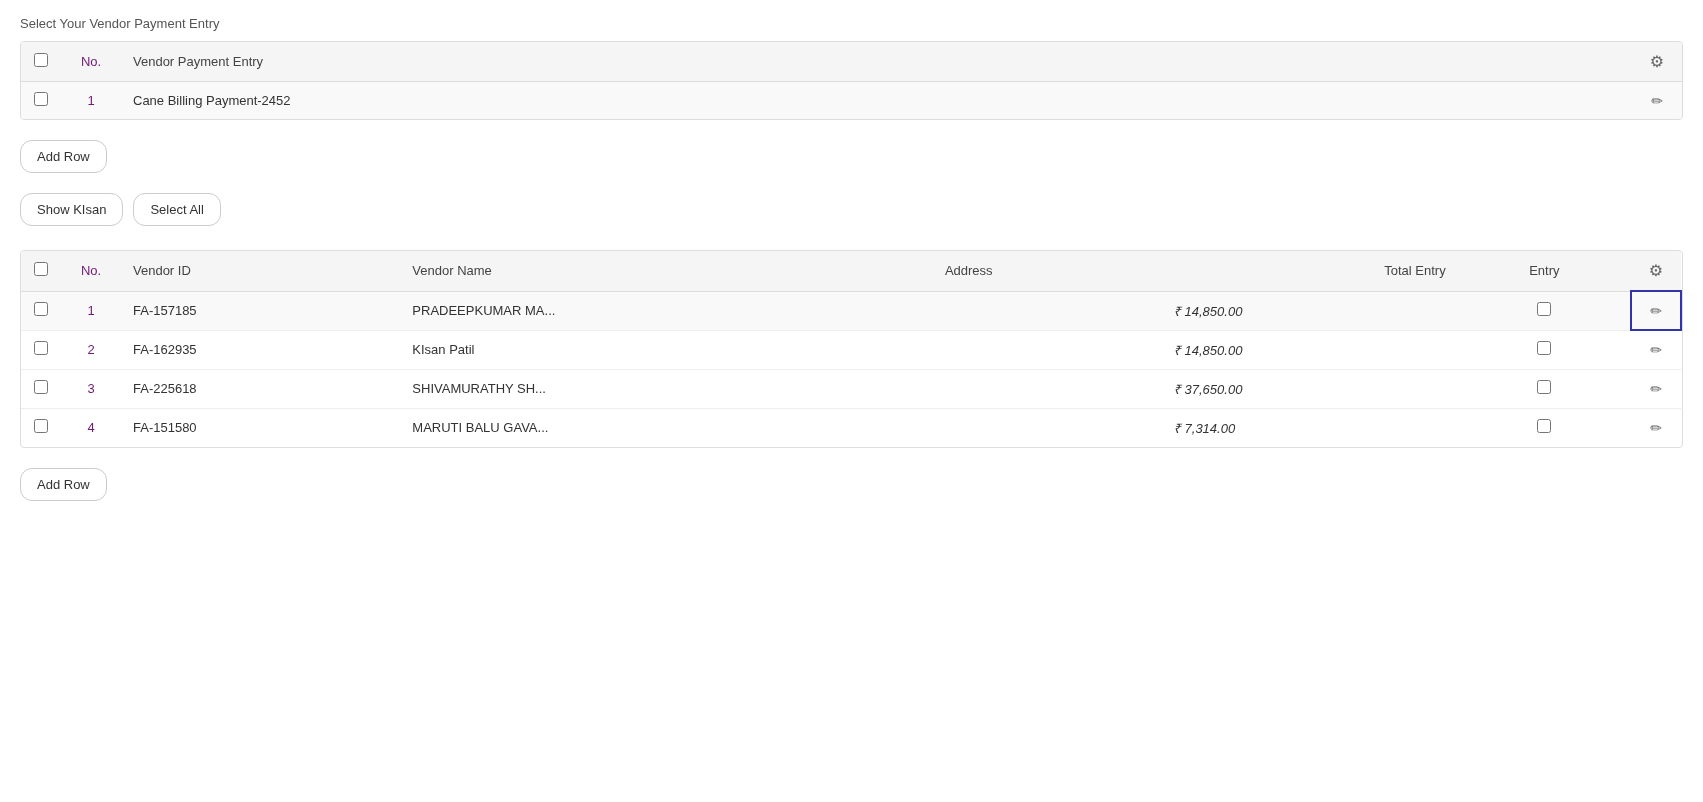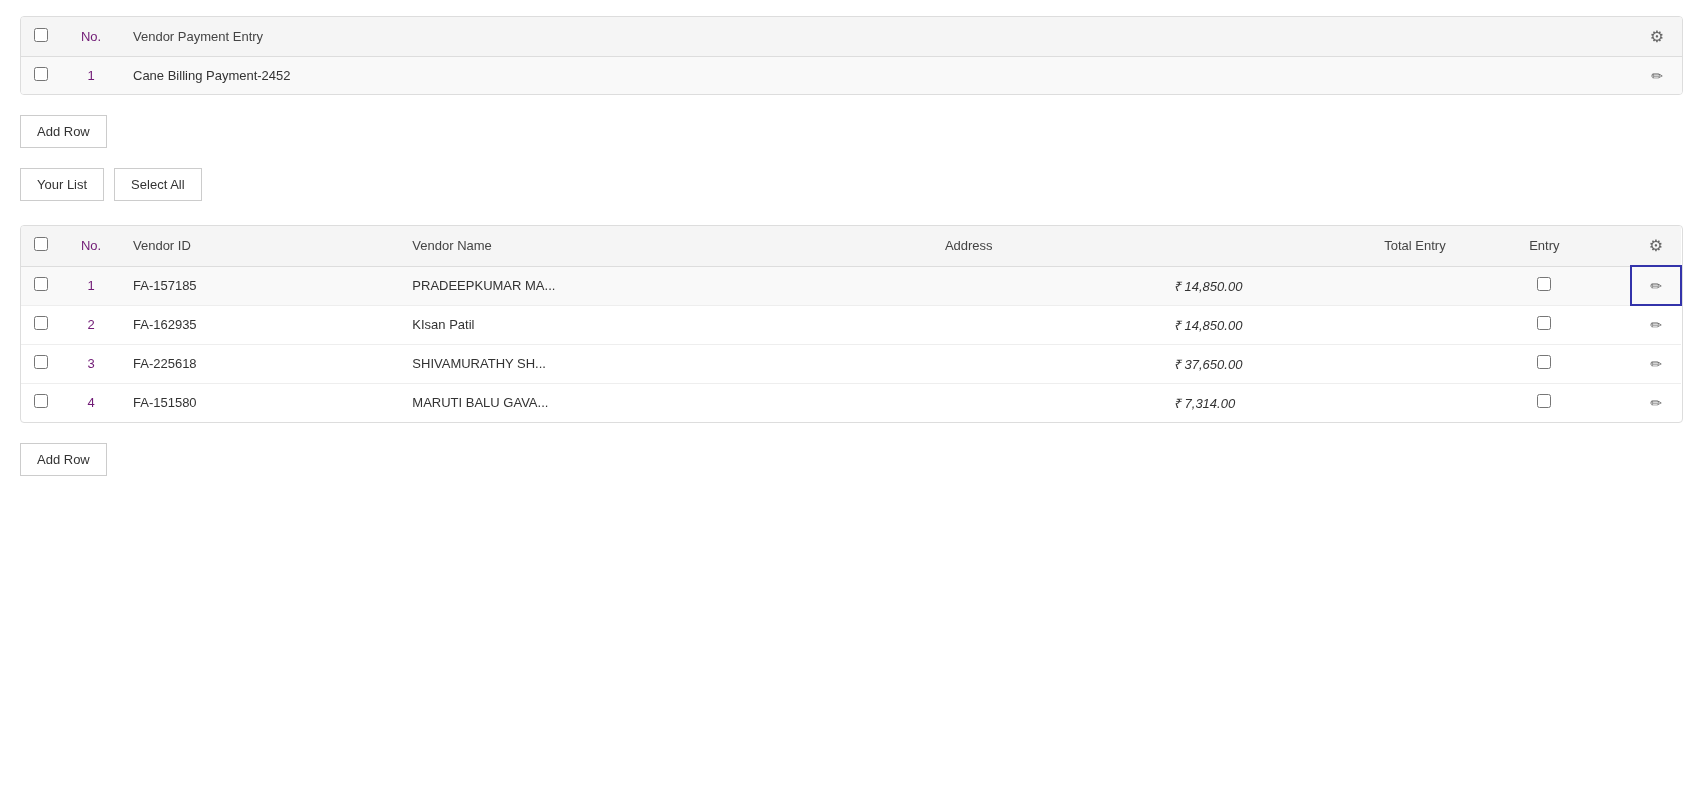--- a/index.html
+++ b/index.html
@@ -62,21 +62,21 @@
       width: 50px;
       text-align: center;
     }
     .edit-cell {
       width: 50px;
       text-align: center;
     }
     .btn {
       border: 1px solid #ccc;
       background: #fff;
-      border-radius: 0;
+      border-radius: 12px;
       padding: 8px 16px;
       font-size: 13px;
       cursor: pointer;
       color: #333;
     }
     .btn-group {
       display: flex;
       gap: 10px;
       margin-top: 10px;
       margin-bottom: 24px;
@@ -119,20 +119,21 @@
       margin-top: 8px;
     }
     tr.highlighted-row {
       background: #f9f9f9;
     }
   </style>
 </head>
 <body>
 
 <div class="section-gap">
+  <div class="section-title">Select Your Vendor Payment Entry</div>
   <div class="table-wrapper">
     <table>
       <thead>
         <tr>
           <th class="checkbox-cell">
             <input type="checkbox" style="">
           </th>
           <th class="no-cell">No.</th>
           <th>Vendor Payment Entry</th>
           <th class="gear-cell">
@@ -151,21 +152,21 @@
             <span class="edit-icon">✏</span>
           </td>
         </tr>
       </tbody>
     </table>
   </div>
   <button class="btn add-row-btn">Add Row</button>
 </div>
 
 <div class="btn-group">
-  <button class="btn">Your List</button>
+  <button class="btn">Show KIsan</button>
   <button class="btn">Select All</button>
 </div>
 
 <div>
   <div class="table-wrapper">
     <table class="vendor-table">
       <thead>
         <tr>
           <th class="checkbox-cell">
             <input type="checkbox" style="">

